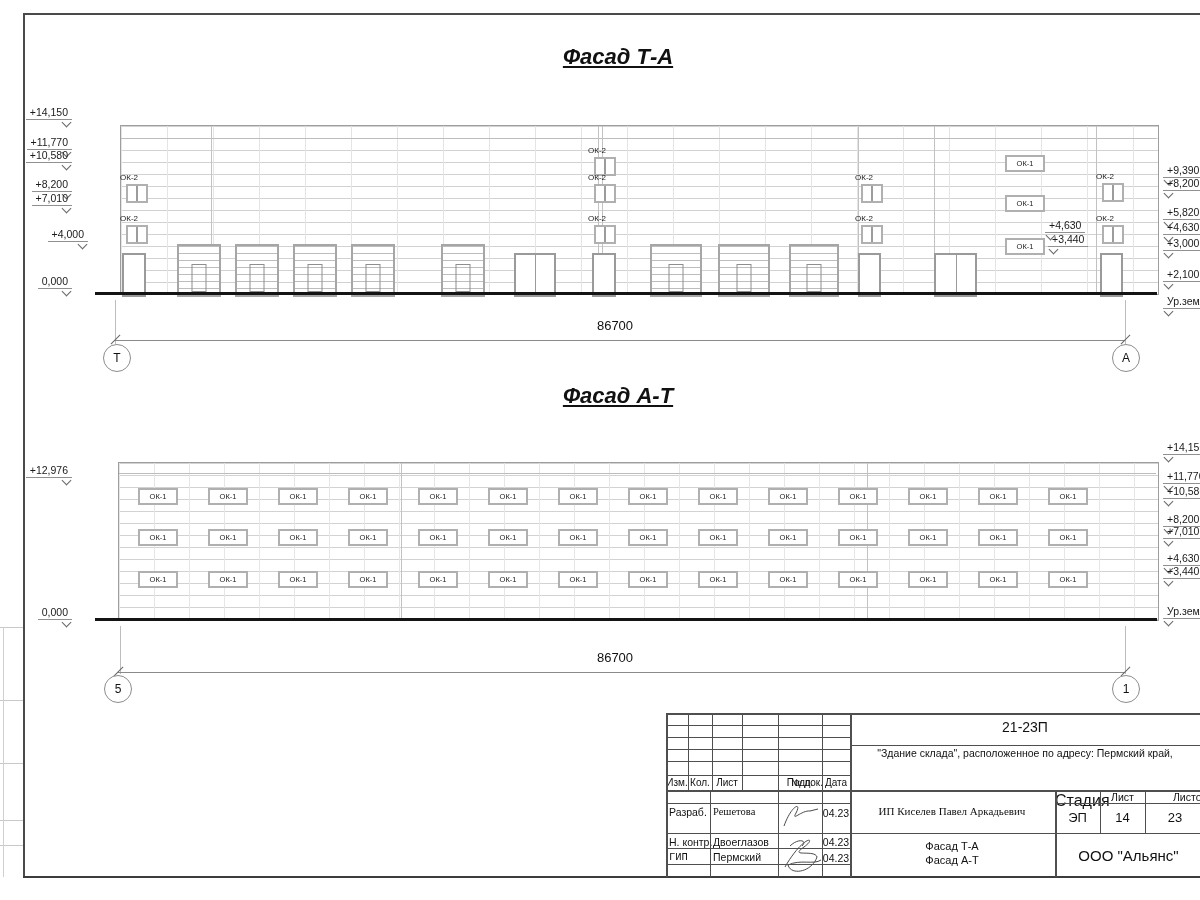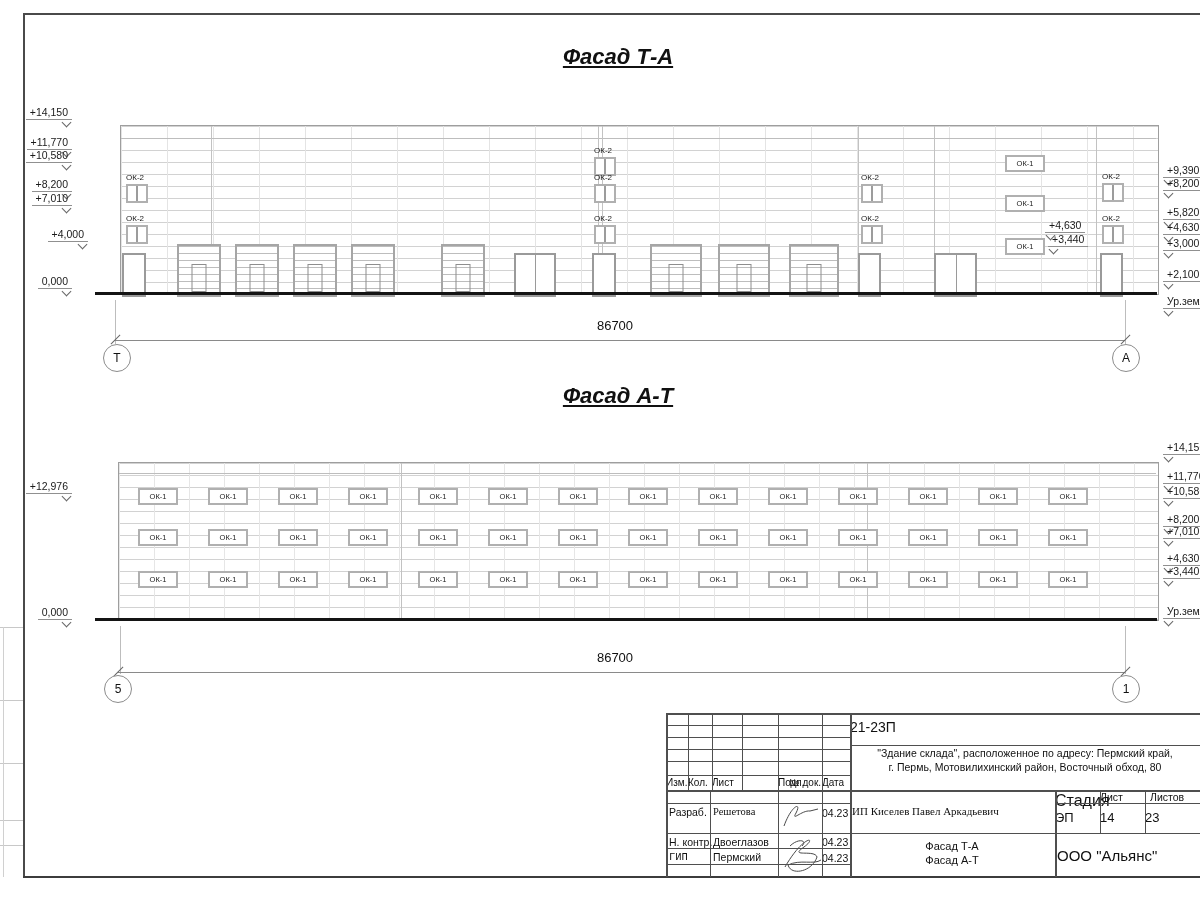--- a/index.html
+++ b/index.html
@@ -24,30 +24,30 @@
   .lvl .arr{position:absolute;width:6px;height:6px;border-left:1px solid #666;
             border-bottom:1px solid #666;transform:rotate(-45deg);top:13px;}
   .lvl-l{text-align:right;}
   .lvl-l .arr{right:2px;}
   .lvl-r .arr{left:2px;}
   
   .okw{position:absolute;border:2px solid #b0b0b0;background:#fff;font-size:7.5px;
        line-height:13px;text-align:center;color:#222;}
   .oks{position:absolute;border:2px solid #b0b0b0;
        background:linear-gradient(to right,#fff 0 45%,#9c9c9c 45% 55%,#fff 55% 100%);}
-  .okl{position:absolute;width:30px;text-align:center;font-size:8px;color:#222;line-height:10px;}
+  .okl{position:absolute;width:30px;text-align:left;font-size:8px;color:#222;line-height:10px;}
   .door{position:absolute;border:2px solid #9a9a9a;background:#fff;}
   .door.dbl::after{content:"";position:absolute;left:50%;top:0;bottom:0;width:1px;background:#9a9a9a;}
   .garage{position:absolute;border:2px solid #a6a6a6;
           background:repeating-linear-gradient(to bottom,#bdbdbd 0 1px,#fff 1px 7px);}
   .garage .wk{position:absolute;left:50%;transform:translateX(-50%);bottom:3px;width:13px;
               height:26px;border:1px solid #8e8e8e;}
   
   .tbt{position:absolute;color:#111;white-space:nowrap;}
-  .ctr{text-align:left;}
+  .ctr{text-align:center;}
 </style>
 </head>
 <body>
 
 <div id="sheet">
 
   <div class="ln" style="left:23px;top:13px;width:1177px;height:2px;background:#4a4a4a;"></div>
   <div class="ln" style="left:23px;top:13px;width:2px;height:865px;background:#4a4a4a;"></div>
   <div class="ln" style="left:23px;top:876px;width:1177px;height:2px;background:#3c3c3c;"></div>
 
@@ -178,21 +178,20 @@
   <div class="ln" style="left:118px;top:672px;width:1007px;height:1px;background:#8a8a8a;"></div>
   <div class="tick" style="left:112px;top:671px;"></div>
   <div class="tick" style="left:1119px;top:671px;"></div>
   <div class="dimtxt" style="left:515px;top:650px;width:200px;">86700</div>
   <div class="axisc" style="left:104px;top:675px;">5</div>
   <div class="axisc" style="left:1112px;top:675px;">1</div>
 
   <div class="tbt ctr" style="left:850px;top:719px;width:350px;font-size:14px;">21-23П</div>
   <div style="position:absolute;left:850px;top:747px;width:350px;text-align:center;font-size:10.5px;line-height:13.5px;color:#111;">
     <div>"Здание склада", расположенное по адресу: Пермский край,</div>
-    <div>г. Пермь, Мотовилихинский район, Восточный обход, 80</div>
   </div>
   <div class="tbt ctr" style="left:666px;top:777px;width:22px;font-size:10px;">Изм.</div>
   <div class="tbt ctr" style="left:688px;top:777px;width:24px;font-size:10px;">Кол.</div>
   <div class="tbt ctr" style="left:712px;top:777px;width:30px;font-size:10px;">Лист</div>
   <div class="tbt ctr" style="left:742px;top:777px;width:36px;font-size:10px;margin-left:47px;">№ док.</div>
   <div class="tbt ctr" style="left:778px;top:777px;width:44px;font-size:10px;">Подп.</div>
   <div class="tbt ctr" style="left:822px;top:777px;width:28px;font-size:10px;">Дата</div>
 
   <div class="tbt" style="left:669px;top:806px;font-size:10.5px;">Разраб.</div>
   <div class="tbt" style="left:713px;top:806px;font-size:10.5px;font-family:Liberation Serif, serif;">Решетова</div>
@@ -263,21 +262,21 @@
     <div class="lvl lvl-l" style="left: 0px; top: 275px; width: 72px;"><span class="t">0,000</span><span class="arr"></span></div>
     <div class="lvl lvl-r" style="left: 1163px; top: 164px; width: auto;"><span class="t">+9,390</span><span class="arr"></span></div>
     <div class="lvl lvl-r" style="left: 1163px; top: 177px; width: auto;"><span class="t">+8,200</span><span class="arr"></span></div>
     <div class="lvl lvl-r" style="left: 1163px; top: 206px; width: auto;"><span class="t">+5,820</span><span class="arr"></span></div>
     <div class="lvl lvl-r" style="left: 1163px; top: 221px; width: auto;"><span class="t">+4,630</span><span class="arr"></span></div>
     <div class="lvl lvl-r" style="left: 1163px; top: 237px; width: auto;"><span class="t">+3,000</span><span class="arr"></span></div>
     <div class="lvl lvl-r" style="left: 1163px; top: 268px; width: auto;"><span class="t">+2,100</span><span class="arr"></span></div>
     <div class="lvl lvl-r" style="left: 1163px; top: 295px; width: auto;"><span class="t">Ур.земли</span><span class="arr"></span></div>
     <div class="lvl lvl-r" style="left: 1045px; top: 219px; width: auto;"><span class="t">+4,630</span><span class="arr"></span></div>
     <div class="lvl lvl-r" style="left: 1048px; top: 233px; width: auto;"><span class="t">+3,440</span><span class="arr"></span></div>
-    <div class="lvl lvl-l" style="left: 0px; top: 480px; width: 72px;"><span class="t">+12,976</span><span class="arr"></span></div>
+    <div class="lvl lvl-l" style="left: 0px; top: 464px; width: 72px;"><span class="t">+12,976</span><span class="arr"></span></div>
     <div class="lvl lvl-l" style="left: 0px; top: 606px; width: 72px;"><span class="t">0,000</span><span class="arr"></span></div>
     <div class="lvl lvl-r" style="left: 1163px; top: 441px; width: auto;"><span class="t">+14,150</span><span class="arr"></span></div>
     <div class="lvl lvl-r" style="left: 1163px; top: 470px; width: auto;"><span class="t">+11,770</span><span class="arr"></span></div>
     <div class="lvl lvl-r" style="left: 1163px; top: 485px; width: auto;"><span class="t">+10,580</span><span class="arr"></span></div>
     <div class="lvl lvl-r" style="left: 1163px; top: 513px; width: auto;"><span class="t">+8,200</span><span class="arr"></span></div>
     <div class="lvl lvl-r" style="left: 1163px; top: 525px; width: auto;"><span class="t">+7,010</span><span class="arr"></span></div>
     <div class="lvl lvl-r" style="left: 1163px; top: 552px; width: auto;"><span class="t">+4,630</span><span class="arr"></span></div>
     <div class="lvl lvl-r" style="left: 1163px; top: 565px; width: auto;"><span class="t">+3,440</span><span class="arr"></span></div>
     <div class="lvl lvl-r" style="left: 1163px; top: 605px; width: auto;"><span class="t">Ур.земли</span><span class="arr"></span></div>
   </div>

